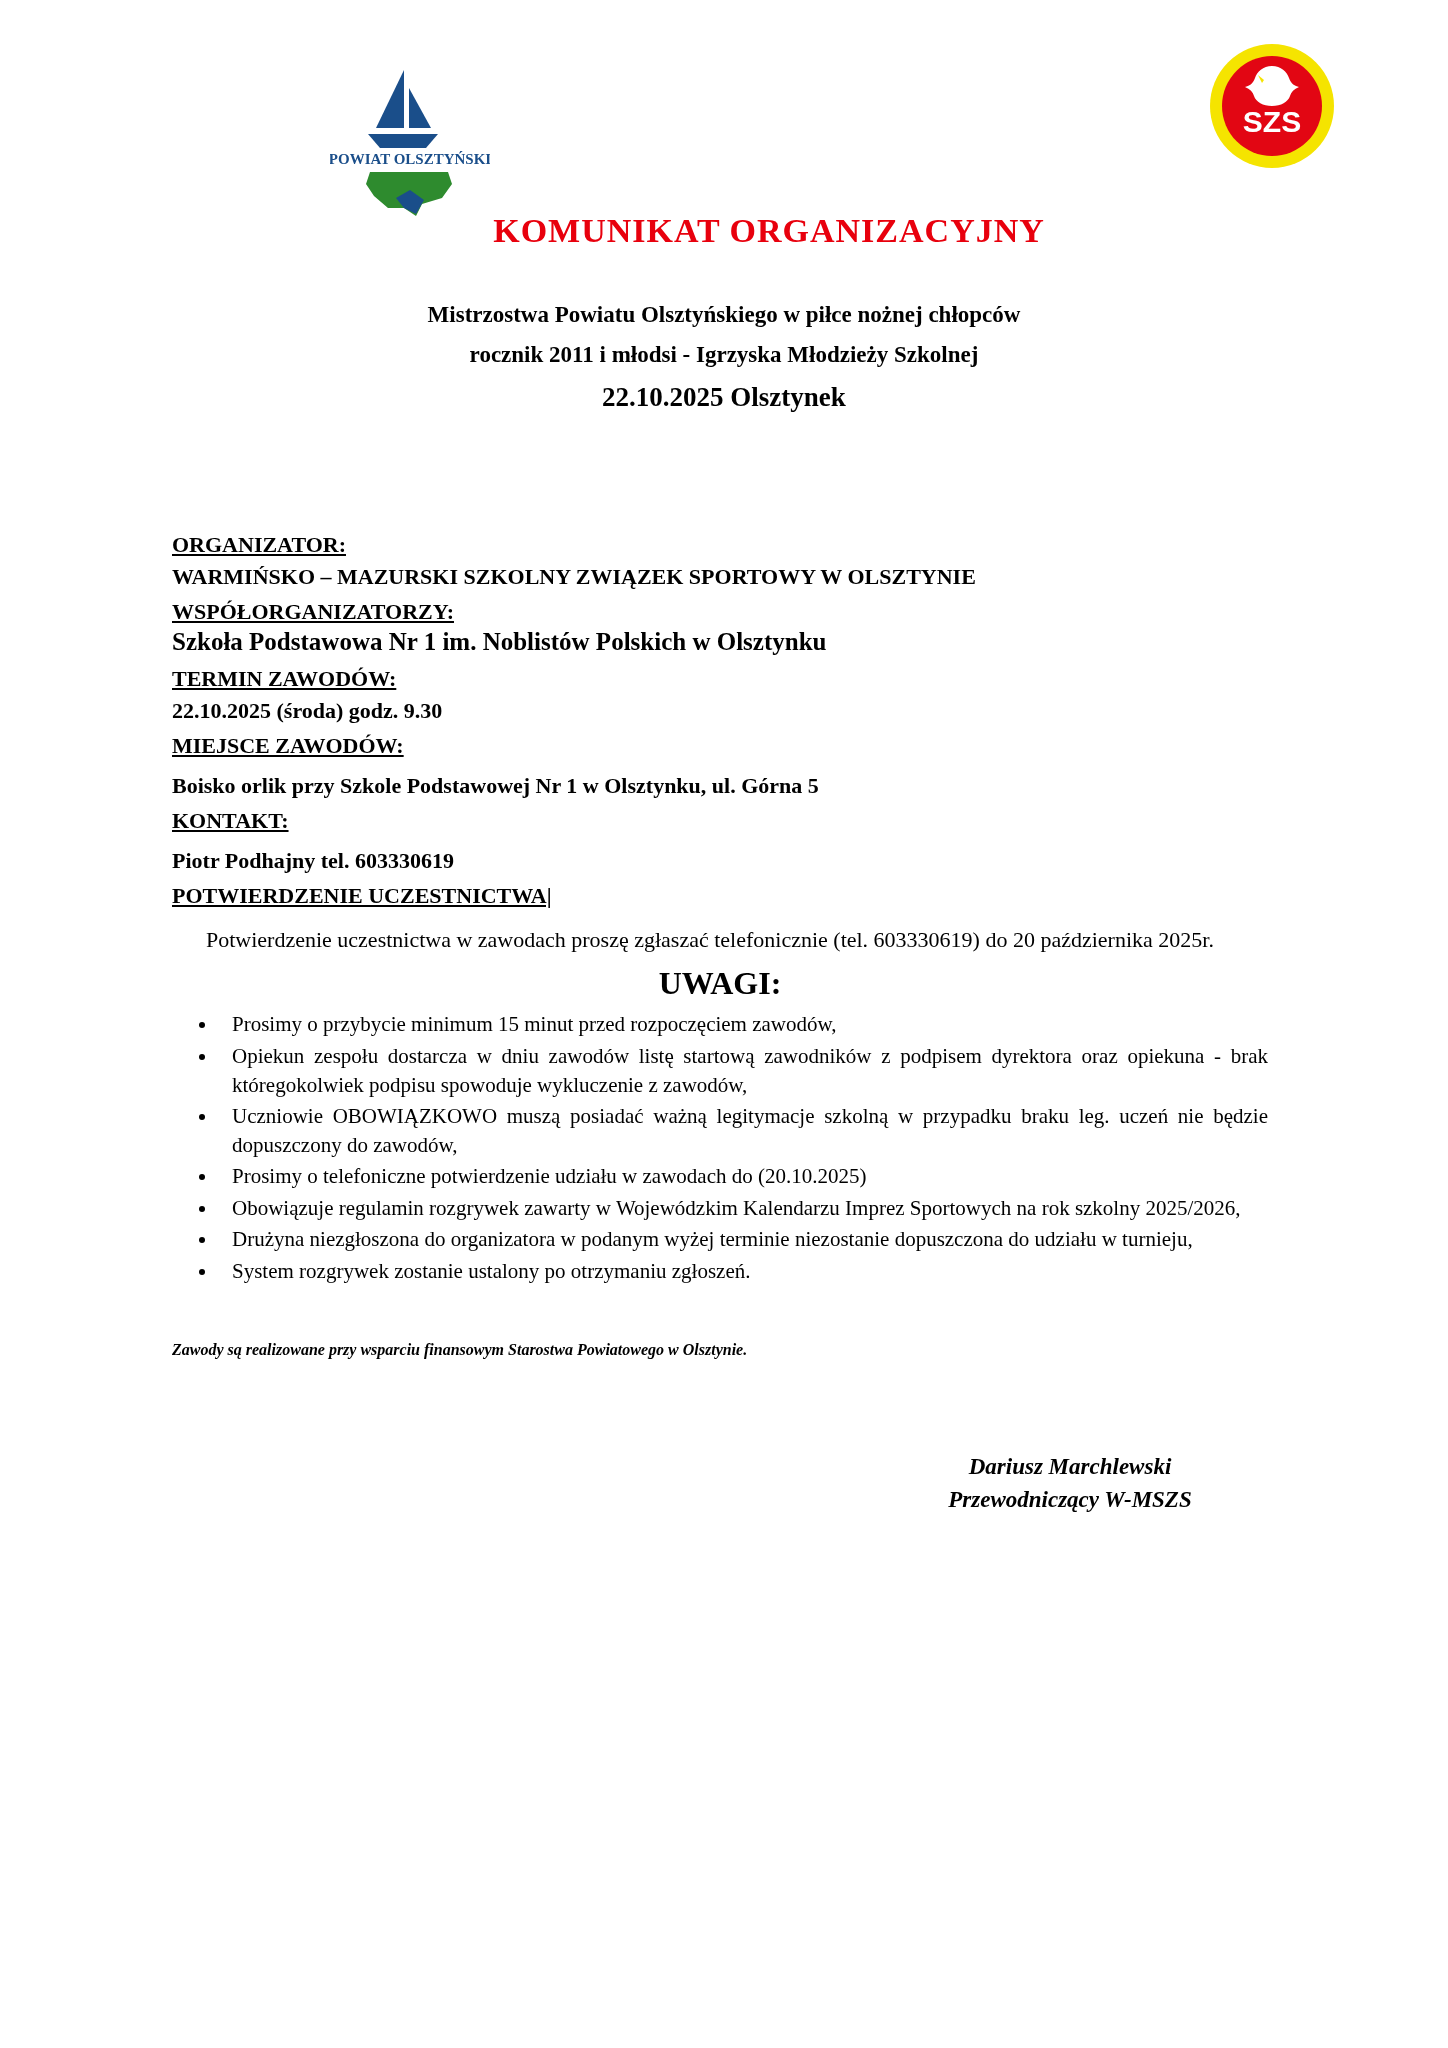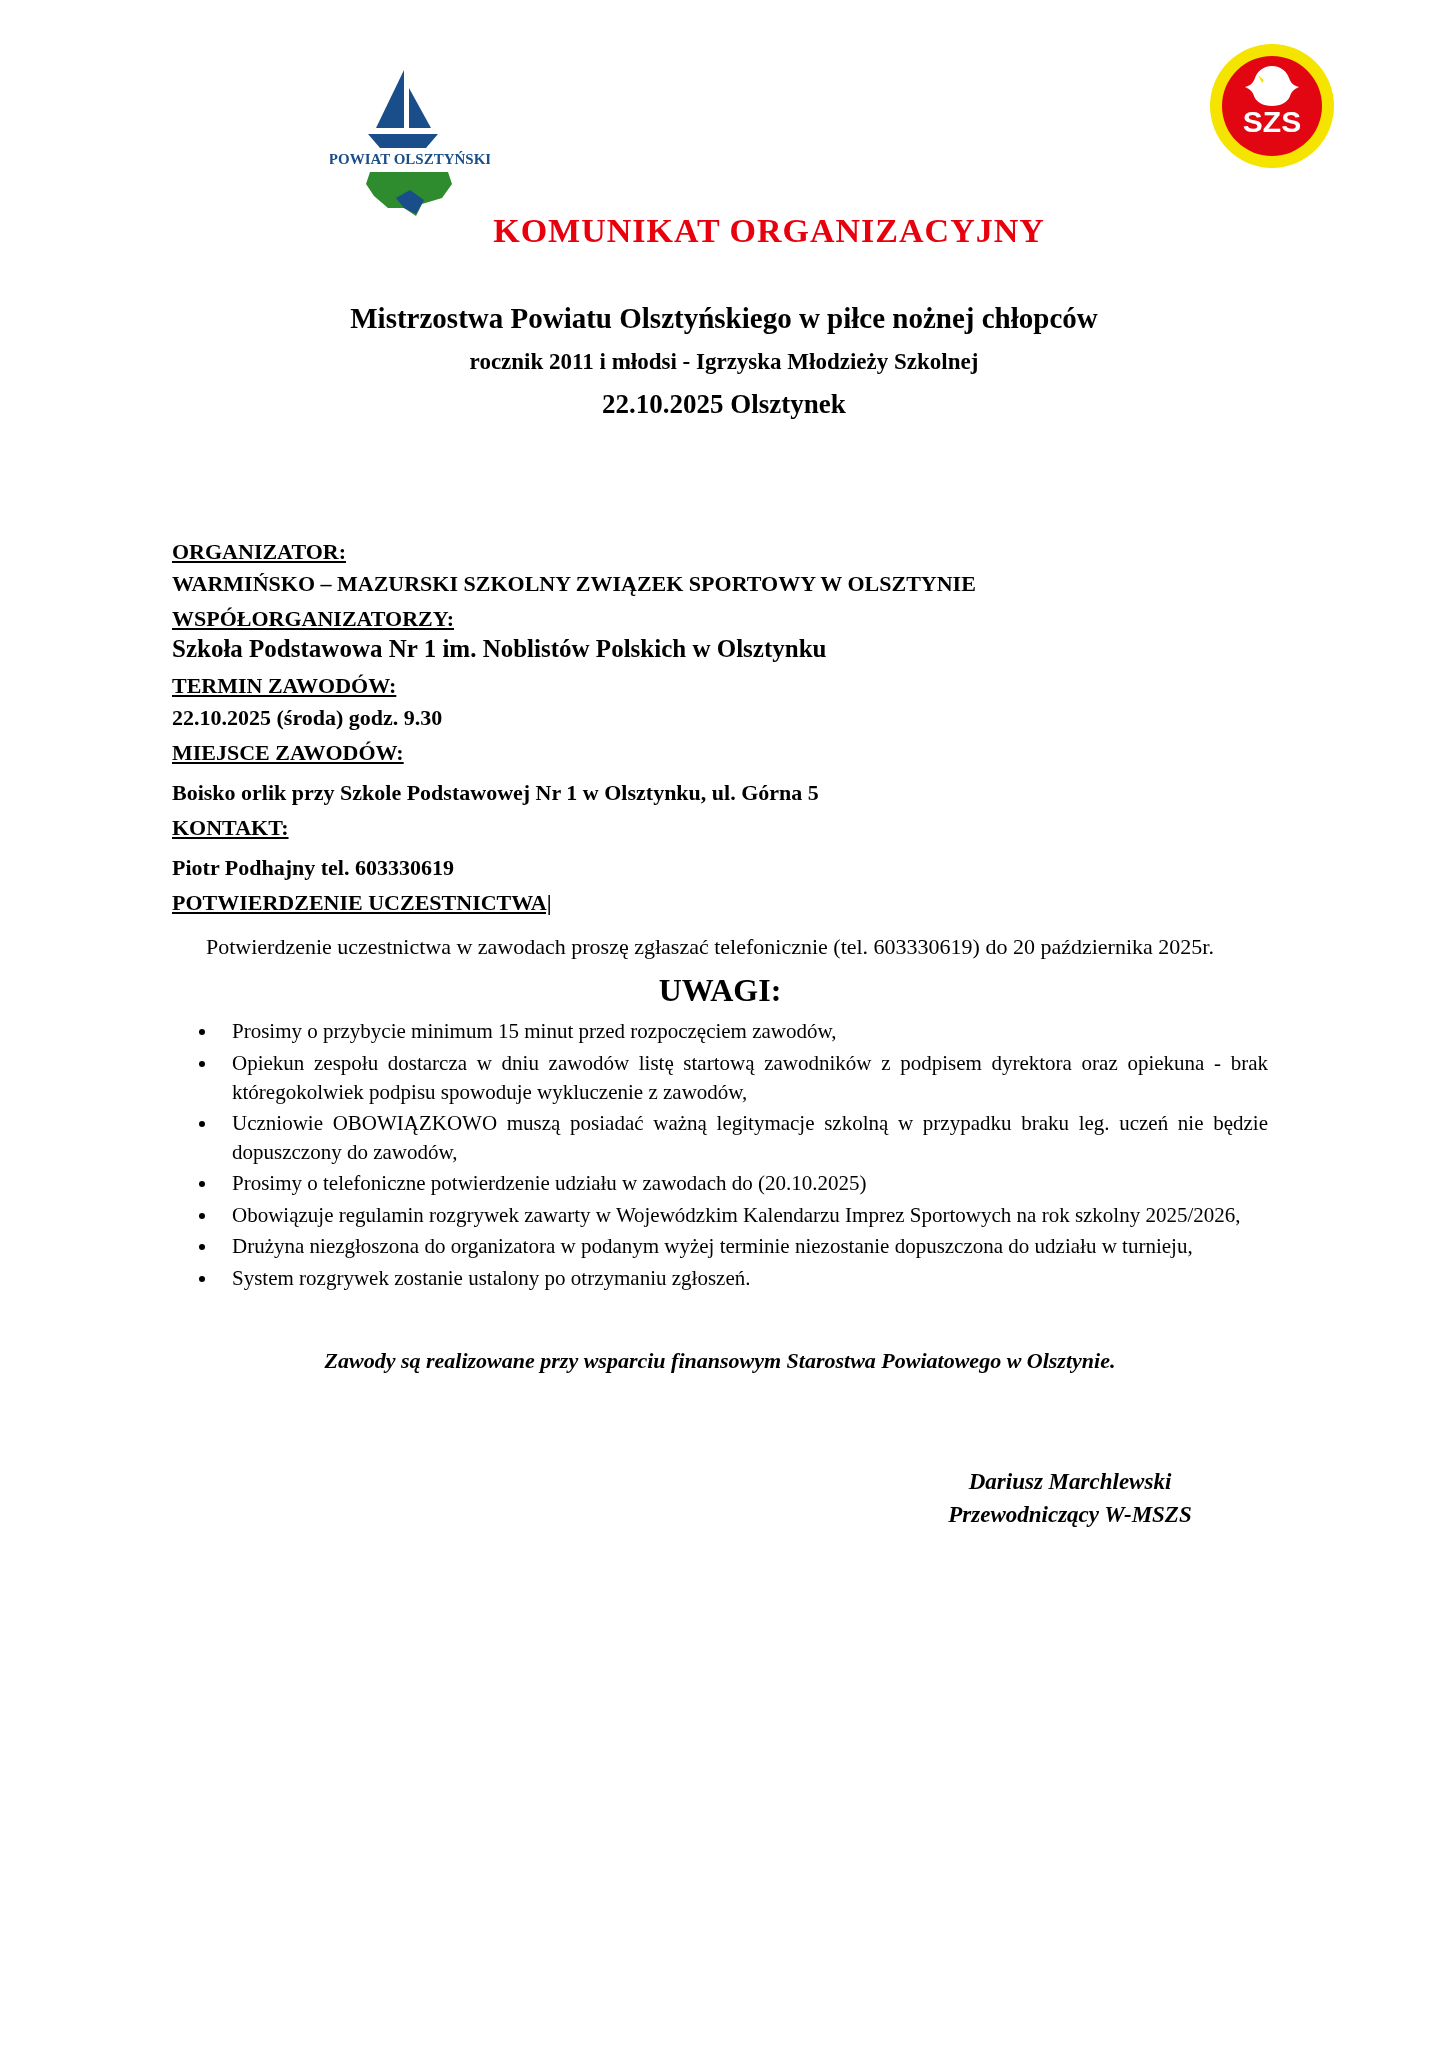--- a/index.html
+++ b/index.html
@@ -53,21 +53,21 @@
     text-align: center;
     margin-top: 52px;
   }
   .head-line1 {
     font-weight: bold;
     font-size: 25px;
     letter-spacing: 0.2px;
   }
   .head-line2 {
     font-weight: bold;
-    font-size: 29px;
+    font-size: 23px;
     margin-top: 6px;
   }
   .head-line3 {
     font-weight: bold;
     font-size: 23px;
     margin-top: 14px;
   }
   .head-date {
     font-weight: bold;
     font-size: 27px;
@@ -125,23 +125,22 @@
   ul.notes li {
     margin-bottom: 3px;
     text-align: justify;
     padding-left: 14px;
   }
   ul.notes li b { font-weight: normal; }
 
   .support {
     font-weight: bold;
     font-style: italic;
-    font-size: 22px;
+    font-size: 16px;
     margin-top: 56px;
-    text-align: center;
   }
 
   .signature {
     margin-top: 92px;
     text-align: center;
     font-weight: bold;
     font-style: italic;
     font-size: 23px;
     line-height: 1.42;
     padding-left: 700px;

